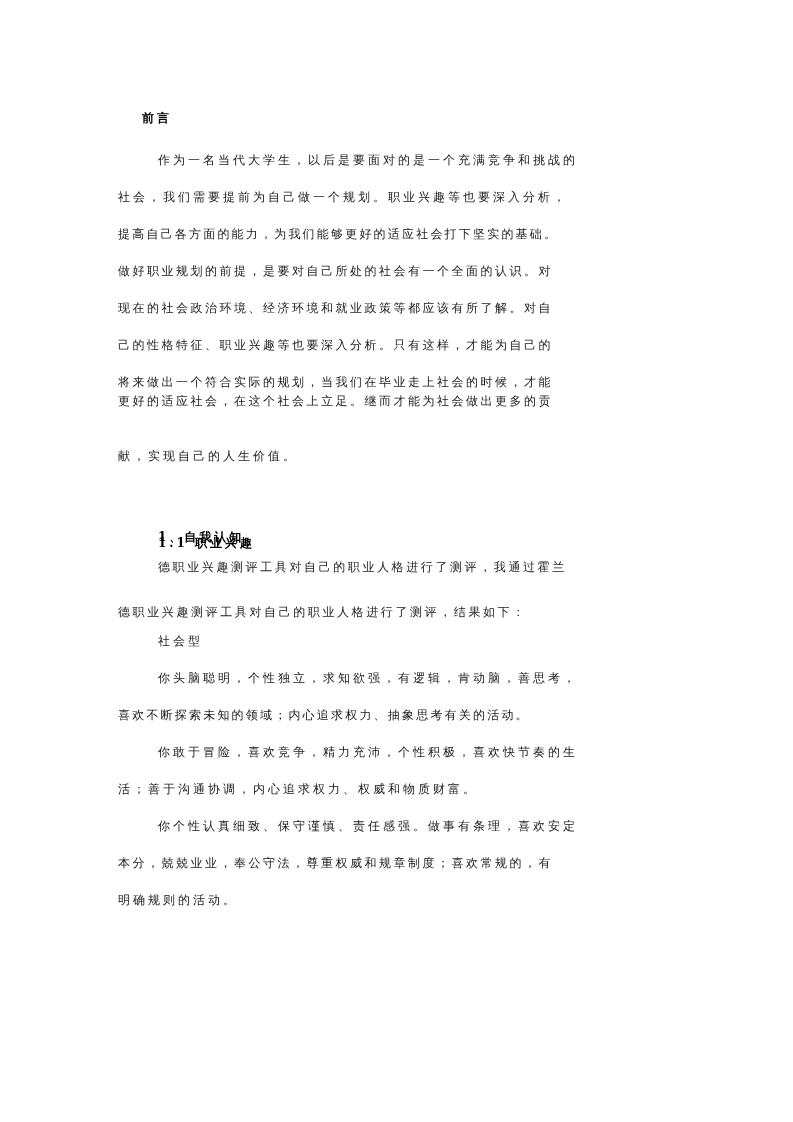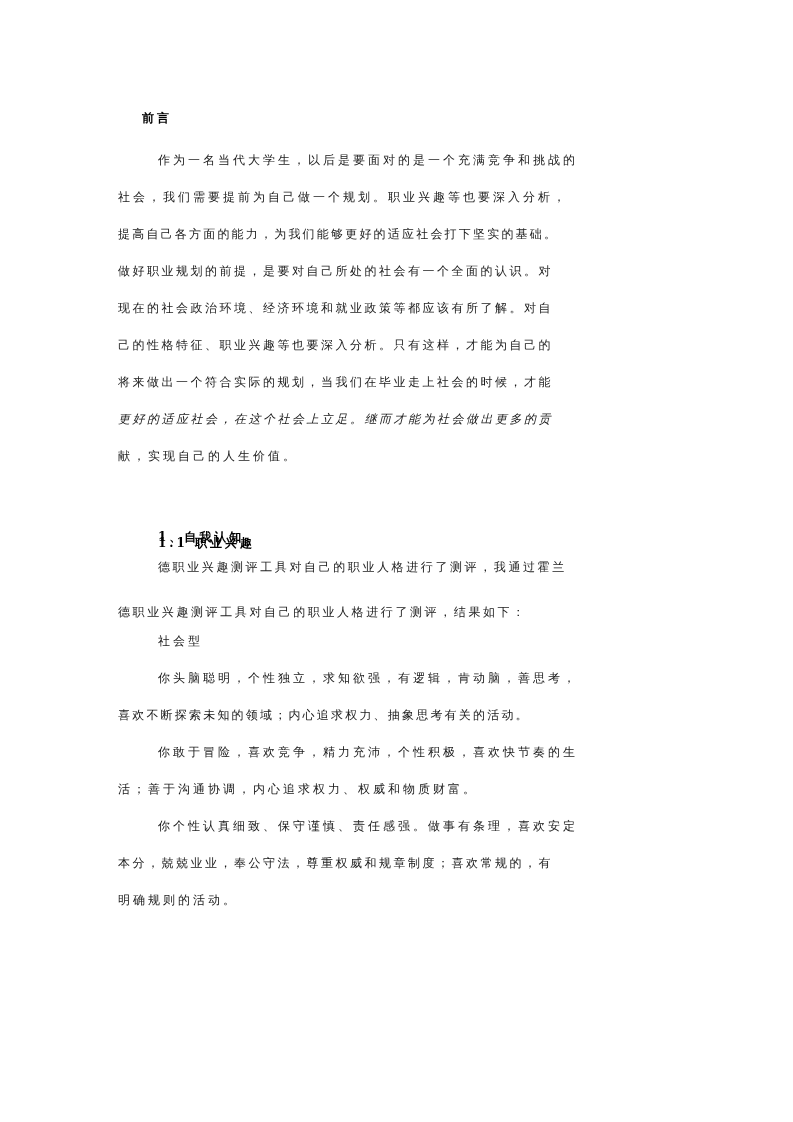--- a/index.html
+++ b/index.html
@@ -21,21 +21,21 @@
 <div class="page">
   <div class="line bold" style="left:24px;top:8px;">前言</div>
 
   <div class="line" style="left:40px;top:50px;">作为一名当代大学生，以后是要面对的是一个充满竞争和挑战的</div>
   <div class="line" style="top:87px;">社会，我们需要提前为自己做一个规划。职业兴趣等也要深入分析，</div>
   <div class="line" style="top:124px;letter-spacing:2.2px;">提高自己各方面的能力，为我们能够更好的适应社会打下坚实的基础。</div>
   <div class="line" style="top:161px;letter-spacing:2.5px;">做好职业规划的前提，是要对自己所处的社会有一个全面的认识。对</div>
   <div class="line" style="top:198px;letter-spacing:2.5px;">现在的社会政治环境、经济环境和就业政策等都应该有所了解。对自</div>
   <div class="line" style="top:235px;letter-spacing:2.5px;">己的性格特征、职业兴趣等也要深入分析。只有这样，才能为自己的</div>
   <div class="line" style="top:272px;letter-spacing:2.5px;">将来做出一个符合实际的规划，当我们在毕业走上社会的时候，才能</div>
-  <div class="line" style="top:309px;letter-spacing:2.5px;font-style:italic;">更好的适应社会，在这个社会上立足。继而才能为社会做出更多的贡</div>
+  <div class="line" style="top:291px;letter-spacing:2.5px;">更好的适应社会，在这个社会上立足。继而才能为社会做出更多的贡</div>
   <div class="line" style="top:346px;text-align:center;">献，实现自己的人生价值。</div>
 
   <div class="line bold" style="left:40px;top:383px;margin-top:44px;">1、自我认知</div>
   <div class="line bold" style="left:40px;top:433px;">1.1 职业兴趣</div>
 
   <div class="line" style="left:40px;top:457px;letter-spacing:2.6px;">德职业兴趣测评工具对自己的职业人格进行了测评，我通过霍兰</div>
   <div class="line" style="top:494px;letter-spacing:2.6px;margin-top:8px;">德职业兴趣测评工具对自己的职业人格进行了测评，结果如下：</div>
 
   <div class="line" style="left:40px;top:531px;">社会型</div>
 

